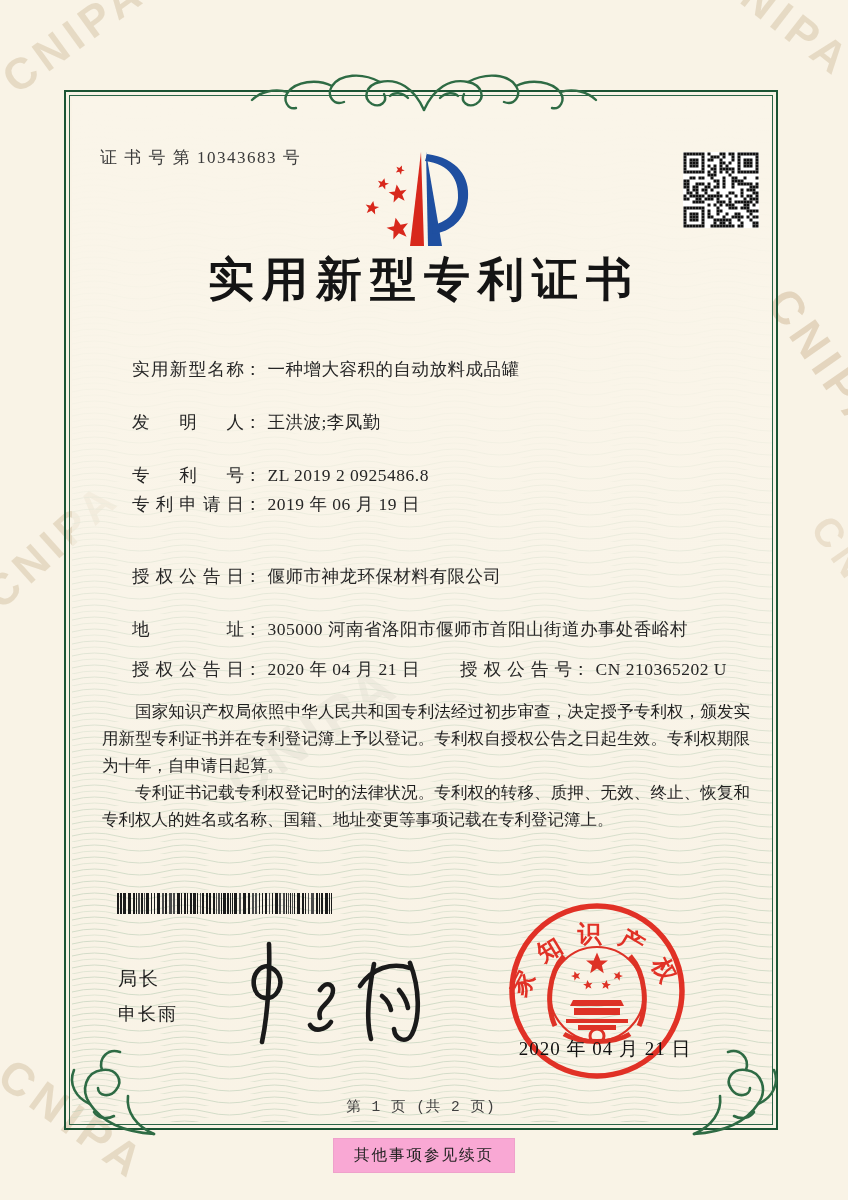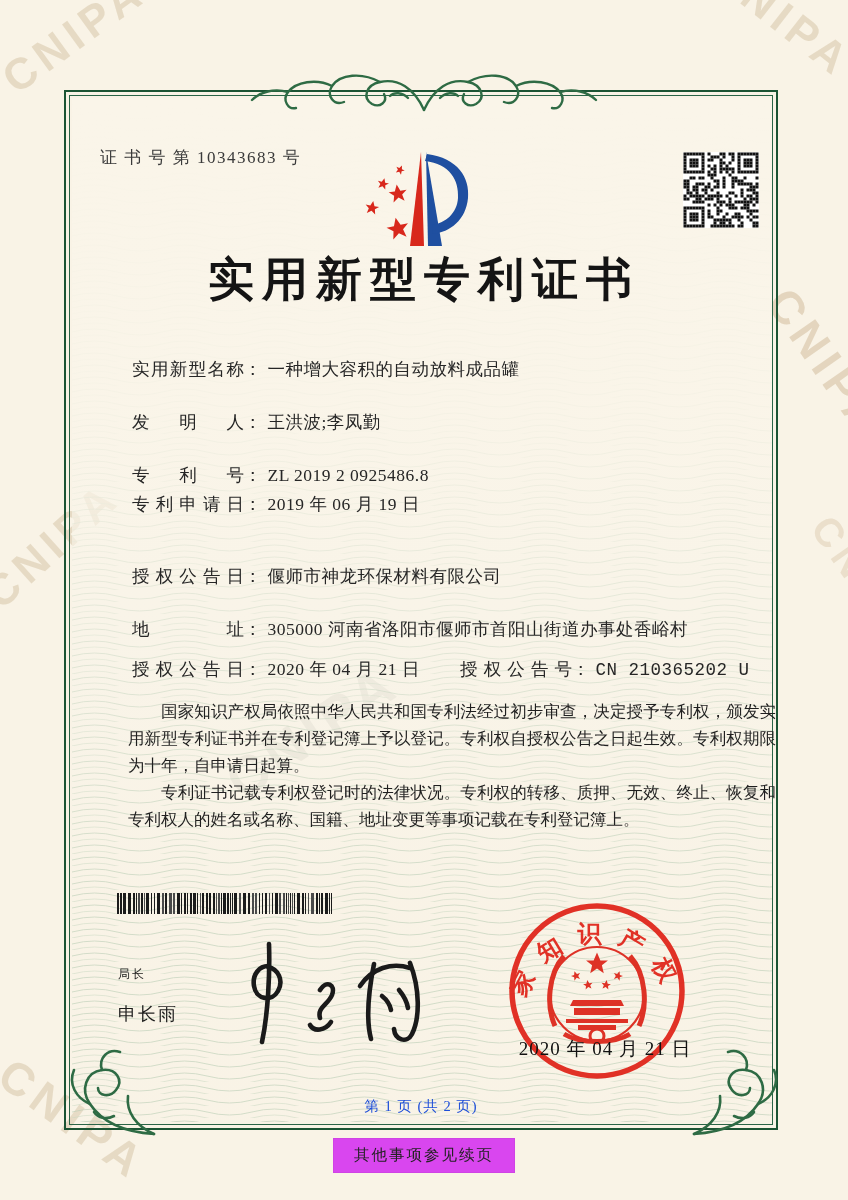--- a/index.html
+++ b/index.html
@@ -26,42 +26,42 @@
       rgba(248,245,235,0.38) 55%,rgba(246,245,234,0.05) 78%);}
   
   .cert-no{position:absolute;left:100px;top:146px;font-size:17px;letter-spacing:1.5px;color:#3a3a3a;}
   .doc-title{position:absolute;left:0;top:249px;width:848px;text-align:center;
     font-size:46px;font-weight:bold;letter-spacing:8px;color:#141414;}
   
   .frow{position:absolute;left:117px;font-size:17.5px;color:#262626;white-space:nowrap;margin-left:15px;}
   .f-label{display:inline-block;width:112px;text-align:justify;text-align-last:justify;vertical-align:top;}
   .f-colon{display:inline-block;margin-right:6px;}
   .f-value{letter-spacing:0.5px;}
-  .fgroup2{position:absolute;left:328px;top:0;font-family:Liberation Mono, monospace;}
+  .fgroup2{position:absolute;left:328px;top:0;}
   
   .notice{position:absolute;left:102px;top:698px;width:648px;font-size:16.5px;
-    line-height:27px;text-align:justify;color:#1f1f1f;margin-left:26px;}
+    line-height:27px;text-align:justify;color:#1f1f1f;}
   .notice p{margin:0;text-indent:2em;}
   
   .barcode{position:absolute;left:117px;top:893px;}
   
-  .sig-title{position:absolute;left:118px;top:966px;font-size:12px;letter-spacing:2px;color:#1c1c1c;
+  .sig-title{position:absolute;left:118px;top:966px;font-size:19px;letter-spacing:2px;color:#1c1c1c;
     font-family:"Liberation Sans","DejaVu Sans",sans-serif;}
   .sig-name{position:absolute;left:118px;top:1002px;font-size:18px;letter-spacing:2px;color:#1c1c1c;
     font-family:"Liberation Sans","DejaVu Sans",sans-serif;text-align:center;}
   .sig-hand{position:absolute;left:222px;top:934px;}
   
   .seal{position:absolute;left:508px;top:902px;}
   .seal-date{position:absolute;left:505px;top:1036px;width:200px;text-align:center;
     font-size:19px;color:#111;letter-spacing:1px;white-space:nowrap;}
   
   .page-info{position:absolute;left:64px;top:1097px;width:714px;text-align:center;
-    font-size:14.5px;color:#1d4ed8;letter-spacing:1px;}
+    font-size:14.5px;color:#404040;letter-spacing:1px;font-family:Liberation Mono, monospace;}
   .cont-note-wrap{position:absolute;left:0;top:1138px;width:848px;text-align:center;}
-  .cont-note{display:inline-block;background:#d946ef;border:1px solid rgba(0,0,0,0.04);
+  .cont-note{display:inline-block;background:#f9a8d4;border:1px solid rgba(0,0,0,0.04);
     padding:6px 20px;font-size:15.5px;letter-spacing:2px;color:#222;}
 </style>
 </head>
 <body>
 
 <div class="wm" style="left:-8px;top:10px;font-size:44px;transform:rotate(-36deg);">CNIPA</div>
 <div class="wm" style="left:700px;top:-8px;font-size:44px;transform:rotate(38deg);">CNIPA</div>
 <div class="wm" style="left:742px;top:336px;font-size:46px;transform:rotate(55deg);color:rgba(201,178,142,0.45);">CNIPA</div>
 <div class="wm" style="left:-30px;top:520px;font-size:44px;transform:rotate(-42deg);">CNIPA</div>
 <div class="wm" style="left:788px;top:560px;font-size:40px;transform:rotate(55deg);color:rgba(201,178,142,0.3);">CNIPA</div>

